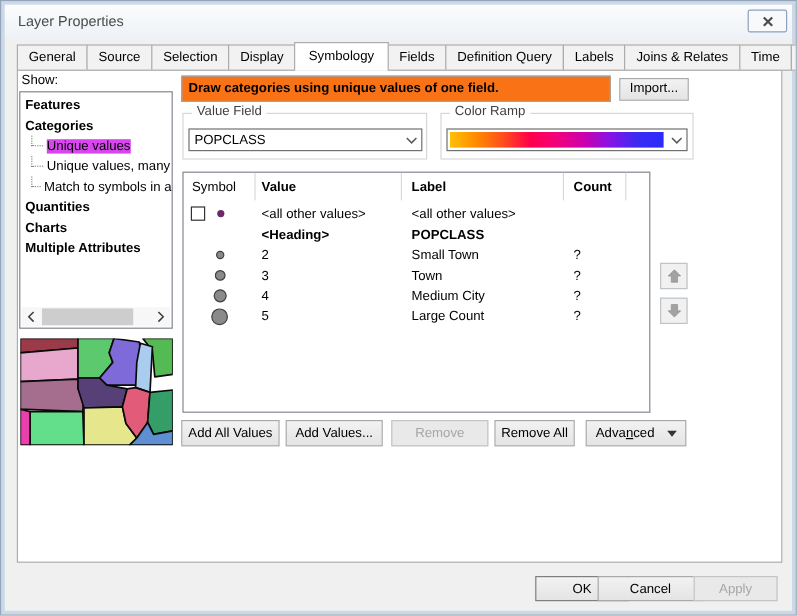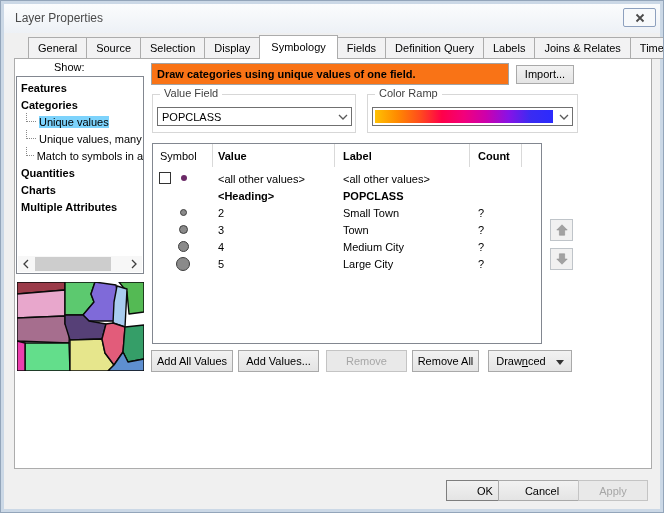--- a/index.html
+++ b/index.html
@@ -8,35 +8,35 @@
             border: 1px solid #93A5BA; box-shadow: inset 0 0 0 3px #CBD8E6; overflow: hidden; }
   .titlebar { position: absolute; left: 3px; top: 3px; right: 3px; height: 29px;
               background: linear-gradient(#FBFCFD, #EDF1F6); }
   .title-text { position: absolute; left: 11px; top: 7px; font-size: 12px; color: #4A4A4A; }
   .close-btn { position: absolute; left: 622px; top: 7px; width: 33px; height: 19px; background: #F7F9FB;
                border: 1px solid #8DA0BE; border-radius: 2px; display: flex; align-items: center; justify-content: center; }
   
   .tabstrip { position: absolute; left: 13px; top: 34px; height: 24px; display: flex; align-items: flex-end; z-index: 3; }
   .tab { height: 22px; line-height: 20px; padding: 0 9px; background: #F2F2F3; border: 1px solid #ACACAC;
          margin-left: -1px; white-space: nowrap; position: relative; z-index: 1; }
-  .tab:first-child { margin-left: 14px; }
+  .tab:first-child { margin-left: 0; }
   .tab.active { height: 24px; line-height: 23px; background: #FFFFFF; border-bottom: none; z-index: 4; padding: 0 11px; margin-top: 36px; }
   
   .page { position: absolute; left: 13px; top: 57px; width: 638px; height: 411px; background: #FFFFFF;
           border: 1px solid #ACACAC; z-index: 1; }
   .label { position: absolute; color: #000; }
   
   .listbox { position: absolute; left: 15px; top: 75px; width: 128px; height: 198px; background: #fff;
              border: 1px solid #828790; z-index: 2; overflow: hidden; }
   .tree-item { height: 17px; display: flex; align-items: center; padding-left: 4px; white-space: nowrap; }
   .tree-item.category { font-weight: bold; }
   .tree-item.child { padding-left: 0; }
   .elbow { display: inline-block; width: 10px; height: 9px; margin-left: 9px; margin-right: 3px;
            border-left: 1px dotted #8A8A8A; border-bottom: 1px dotted #8A8A8A; transform: translateY(-4px); }
-  .tree-item.selected .tree-label { background: #7dd3fc; }
+  .tree-item.selected .tree-label { background: #d946ef; }
   .hscroll { position: absolute; left: 1px; right: 1px; bottom: 1px; height: 16px; background: #F7F7F7;
              display: flex; align-items: center; }
   .hscroll .arrow { width: 16px; height: 16px; display: flex; align-items: center; justify-content: center; }
   .hscroll .thumb { position: absolute; left: 17px; width: 76px; top: 1px; height: 14px; background: #CDCDCD; }
   
   .map { position: absolute; left: 16px; top: 281px; width: 127px; height: 89px; z-index: 2; }
   
   .instruction { position: absolute; left: 150px; top: 62px; width: 358px; height: 22px; background: #f97316;
                  border: 1px solid #A3A3A3; font-weight: bold; line-height: 20px; padding-left: 5px; z-index: 2; }
   
@@ -97,21 +97,21 @@
     <div class="tab">Fields</div>
     <div class="tab">Definition Query</div>
     <div class="tab">Labels</div>
     <div class="tab">Joins &amp; Relates</div>
     <div class="tab">Time</div>
     <div class="tab">HTML Popup</div>
   </div>
 
   <div class="page"></div>
 
-  <span class="label" style="left:17px; top:60px; z-index:2;margin-left:36px;">Show:</span>
+  <span class="label" style="left:17px; top:60px; z-index:2;">Show:</span>
 
   <div class="listbox">
     <div style="padding-top:2px;">
       <div class="tree-item category">
           <span class="tree-label">Features</span>
         </div>
       <div class="tree-item category">
           <span class="tree-label">Categories</span>
         </div>
       <div class="tree-item child selected">
@@ -239,42 +239,42 @@
         </div>
       <div class="cell val-cell">4</div>
       <div class="cell lab-cell">Medium City</div>
       <div class="cell cnt-cell">?</div>
     </div>
     <div class="vrow" style="top:111px; height:18px;">
       <div class="cell sym-cell" style="height:18px;">
           <span class="dot" style="width:14px;height:14px;"></span>
         </div>
       <div class="cell val-cell">5</div>
-      <div class="cell lab-cell">Large City</div>
+      <div class="cell lab-cell">Large Count</div>
       <div class="cell cnt-cell">?</div>
     </div>
   </div>
 
   <div class="updown" style="left:549px; top:218px;">
     <svg width="14" height="14" viewBox="0 0 16 16">
       <path d="M5 14 V8 H2 L8 2 L14 8 H11 V14 Z" fill="#A2A2A2" stroke="#8C8C8C" stroke-width="0.6"></path>
     </svg>
   </div>
   <div class="updown" style="left:549px; top:247px;">
     <svg width="14" height="14" viewBox="0 0 16 16">
       <path d="M5 2 V8 H2 L8 14 L14 8 H11 V2 Z" fill="#A2A2A2" stroke="#8C8C8C" stroke-width="0.6"></path>
     </svg>
   </div>
 
   <div class="btn" style="left:150px; top:349px; width:82px;">Add All Values</div>
   <div class="btn" style="left:237px; top:349px; width:81px;">Add Values...</div>
   <div class="btn disabled" style="left:325px; top:349px; width:81px;">Remove</div>
   <div class="btn" style="left:411px; top:349px; width:67px;">Remove All</div>
   <div class="btn" style="left:487px; top:349px; width:84px;">
-    <span><span>Draw</span><span class="mn">n</span><span>ced</span></span>
+    <span><span>Adva</span><span class="mn">n</span><span>ced</span></span>
     <span class="tri-down"></span>
   </div>
 
   <div class="btn footer-btn" style="left:415px; top:479px; width:78px; border-color:#7E7E7E;margin-left:30px;">OK</div>
   <div class="btn footer-btn" style="left:497px; top:479px; width:88px;">Cancel</div>
   <div class="btn footer-btn disabled" style="left:577px; top:479px; width:70px;">Apply</div>
 
 </div>
 
 </body></html>

